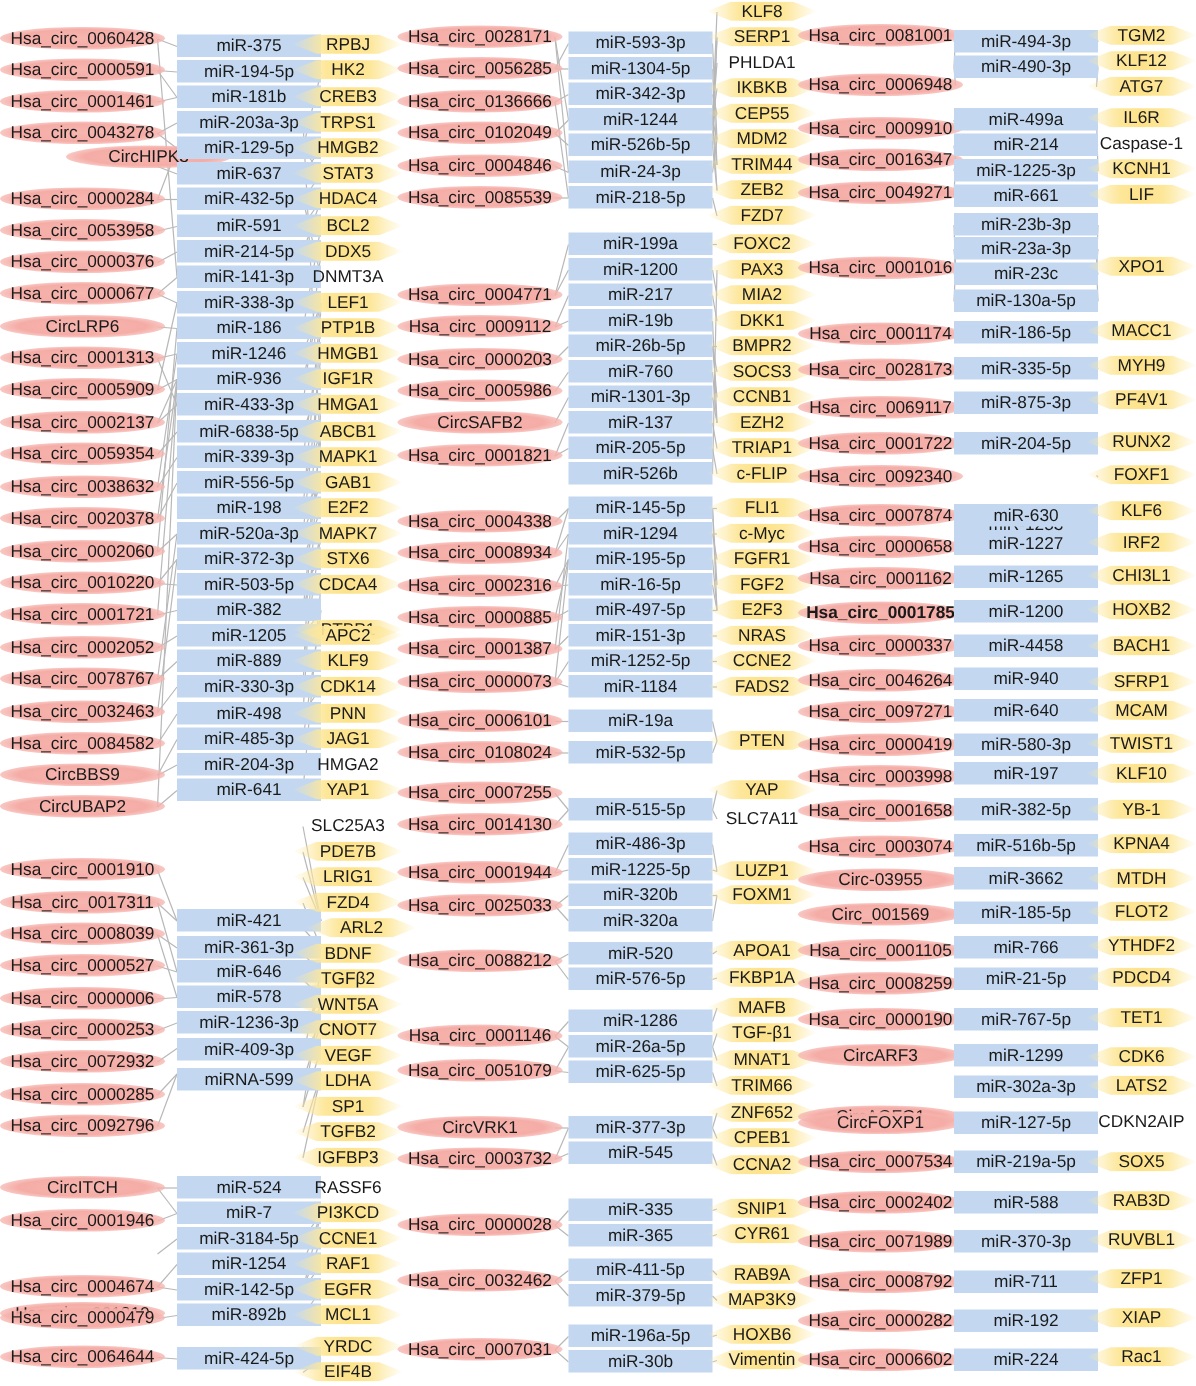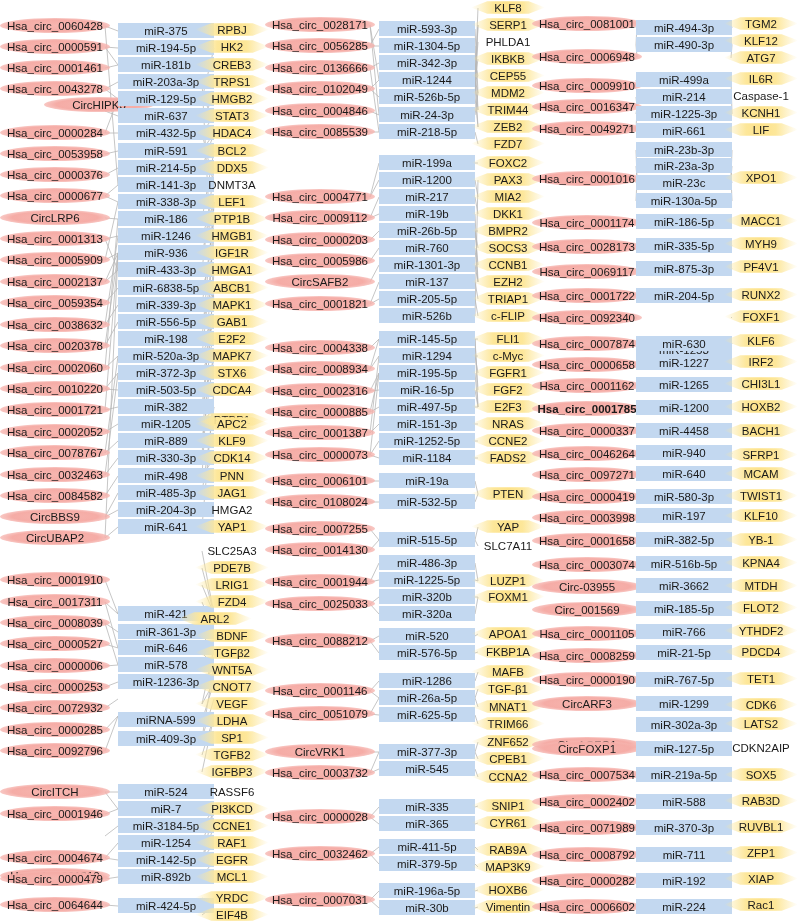--- a/index.html
+++ b/index.html
@@ -537,37 +537,37 @@
     <div class="node circ" style="left: 0px; top: 679px;">Hsa_circ_0000253</div>
     <div class="node circ" style="left: 0px; top: 700px;">Hsa_circ_0072932</div>
     <div class="node circ" style="left: 0px; top: 722px;">Hsa_circ_0000285</div>
     <div class="node circ" style="left: 0px; top: 743px;">Hsa_circ_0092796</div>
     <div class="node mir" style="left: 118px; top: 606px;">miR-421</div>
     <div class="node mir" style="left: 118px; top: 624px;">miR-361-3p</div>
     <div class="node mir" style="left: 118px; top: 640px;">miR-646</div>
     <div class="node mir" style="left: 118px; top: 657px;">miR-578</div>
     <div class="node mir" style="left: 118px; top: 674px;">miR-1236-3p</div>
     <div class="node mir" style="left: 118px; top: 712px;">miRNA-599</div>
-    <div class="node mir" style="left: 118px; top: 692px; margin-top: 39px;">miR-409-3p</div>
+    <div class="node mir" style="left: 118px; top: 692px;">miR-409-3p</div>
     <div class="node gene plain" style="left: 195px; top: 543px;">
       <span class="lbl">SLC25A3</span>
     </div>
     <div class="node gene" style="left: 195px; top: 560px;">
       <span class="dia"></span>
       <span class="lbl">PDE7B</span>
     </div>
     <div class="node gene" style="left: 195px; top: 577px;">
       <span class="dia"></span>
       <span class="lbl">LRIG1</span>
     </div>
     <div class="node gene" style="left: 195px; top: 594px;">
       <span class="dia"></span>
       <span class="lbl">FZD4</span>
     </div>
-    <div class="node gene" style="left: 178px; top: 611px;">
+    <div class="node gene" style="left: 204px; top: 611px;">
       <span class="dia"></span>
       <span class="lbl">ARL2</span>
     </div>
     <div class="node gene" style="left: 195px; top: 628px;">
       <span class="dia"></span>
       <span class="lbl">BDNF</span>
     </div>
     <div class="node gene" style="left: 195px; top: 645px;">
       <span class="dia"></span>
       <span class="lbl">TGFβ2</span>

